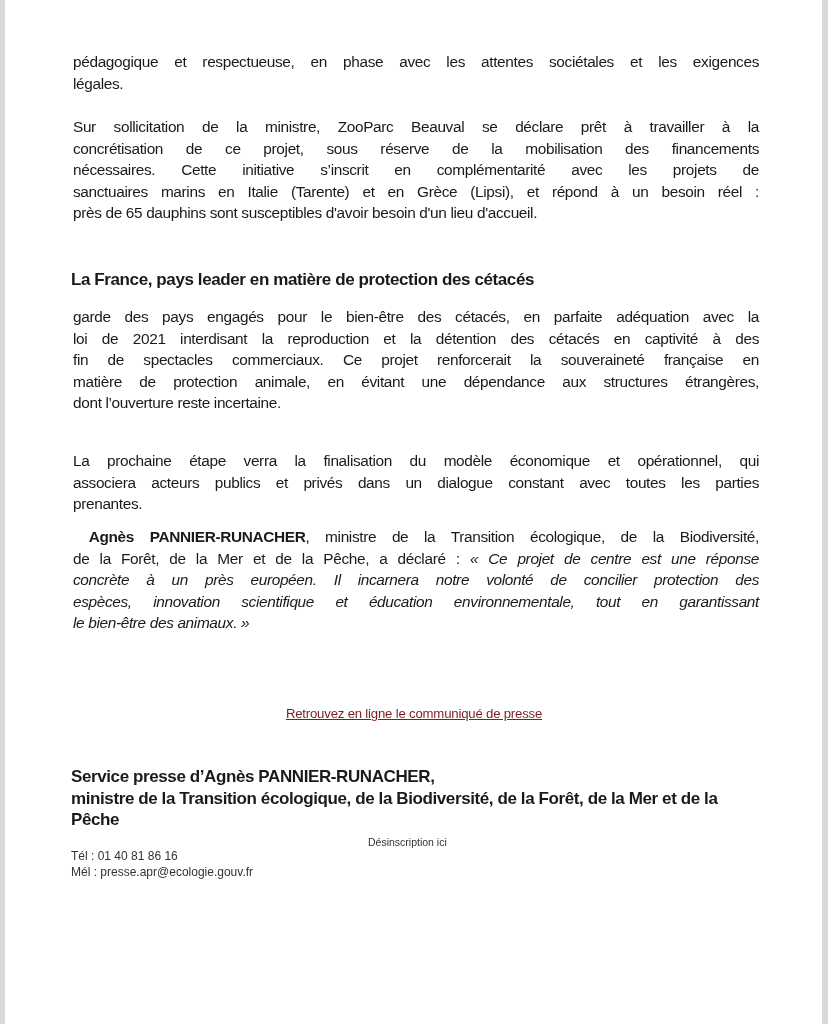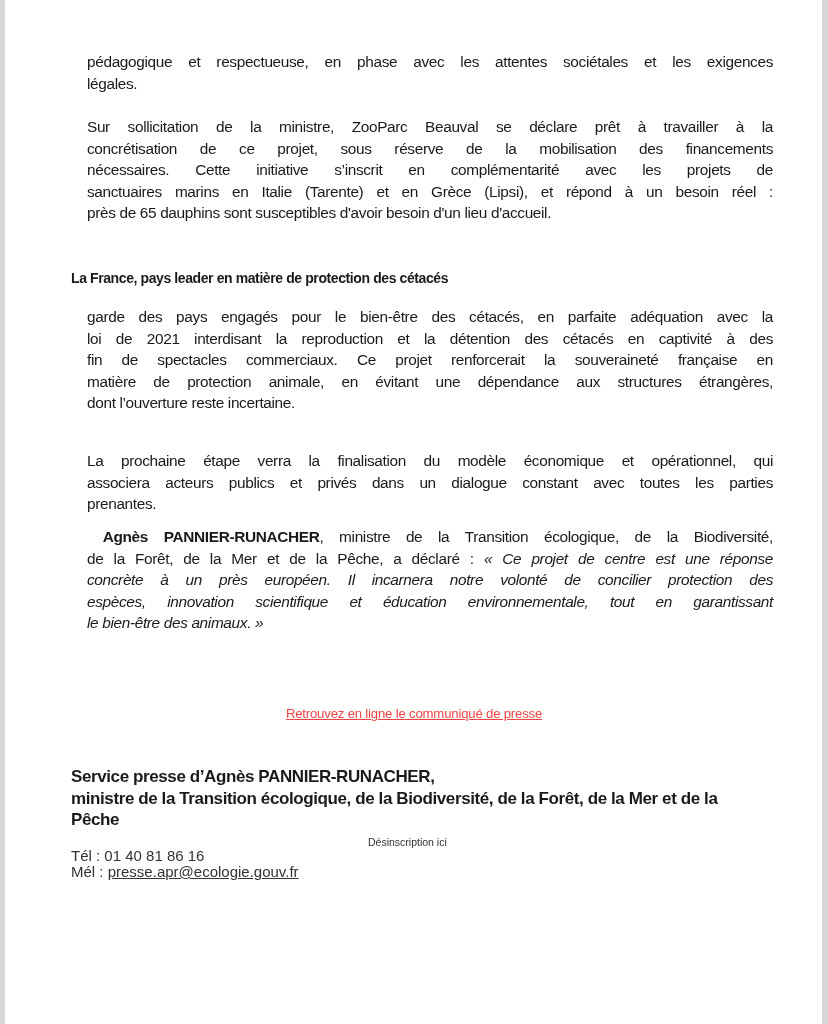--- a/index.html
+++ b/index.html
@@ -24,21 +24,21 @@
       background: #d9d9d9;
     }
     .page {
       position: absolute;
       left: 71px;
       width: 686px;
       top: 0;
     }
     .para {
       position: absolute;
-      left: 16px;
+      left: 2px;
       width: 686px;
       font-size: 15.4px;
       line-height: 21.6px;
       letter-spacing: -0.35px;
       word-spacing: 0px;
     }
     .line {
       display: block;
       text-align: justify;
       text-align-last: justify;
@@ -46,53 +46,52 @@
       height: 21.6px;
     }
     .line.last {
       text-align-last: left;
     }
     .bold { font-weight: bold; }
     .italic { font-style: italic; }
     .heading {
       position: absolute;
       left: 0;
-      font-size: 14px;
+      font-size: 17px;
       font-weight: bold;
       letter-spacing: -0.4px;
     }
     .link-center {
       position: absolute;
       left: 0;
       width: 686px;
       text-align: center;
       font-size: 13.2px;
       letter-spacing: -0.2px;
-      color: #ef4444;
+      color: #7f1d1d;
       text-decoration: underline;
       cursor: pointer;
     }
     .press-block {
       position: absolute;
       left: 0;
       font-size: 17px;
       font-weight: bold;
       line-height: 21.5px;
       letter-spacing: -0.4px;
     }
     .contact {
       position: absolute;
       left: 0;
-      font-size: 15px;
+      font-size: 12px;
       color: #333;
       line-height: 16px;
     }
     .contact a {
       color: #333;
-      text-decoration: underline;
       margin-top: 16px;
     }
     .unsub {
       position: absolute;
       left: 297px;
       font-size: 10.5px;
       color: #333;
       cursor: pointer;
     }
   </style>

